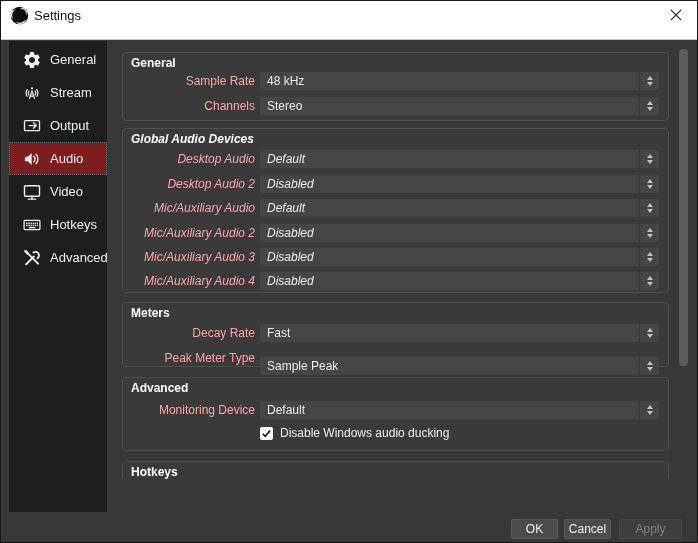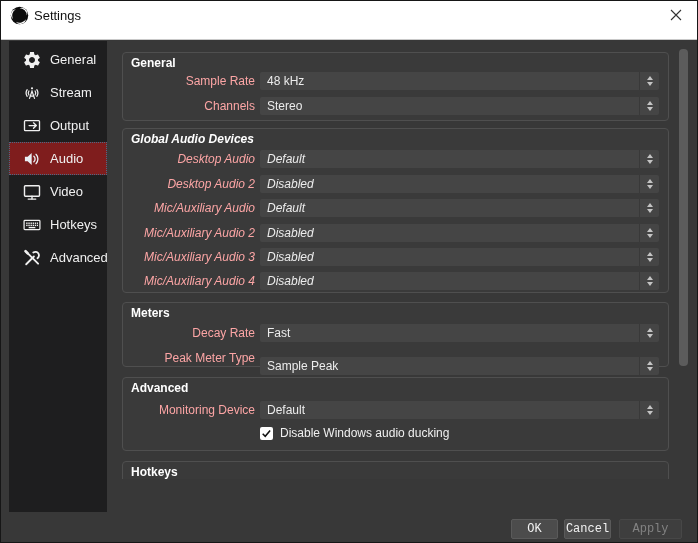--- a/index.html
+++ b/index.html
@@ -72,21 +72,21 @@
   }
   .checklabel { font-size:12px; color:#f0f0f0; white-space:nowrap; }
   
   .vscroll-track { position:absolute; left:676px; top:40px; width:13px; height:438px; }
   .vscroll-thumb { position:absolute; left:2px; top:8px; width:9px; height:317px; background:#5c5c5c; border-radius:4px; }
   
   .btn {
     position:absolute; top:518px; height:20px; background:#4c4c4c;
     border:1px solid #5a5a5a; border-radius:2px; color:#f2f2f2; font-size:12px;
     display:flex; align-items:center; justify-content:center; cursor:default;
-    font-family:Liberation Mono, monospace;
+    font-family:Liberation Sans, sans-serif;
   }
   .btn.ok { left:510px; width:47px; }
   .btn.cancel { left:563px; width:47px; }
   .btn.apply { left:618px; width:63px; background:#3e3e3e; border-color:#474747; color:#828282; }
   svg { display:block; }
 </style>
 </head>
 <body>
 
 <div class="win">

